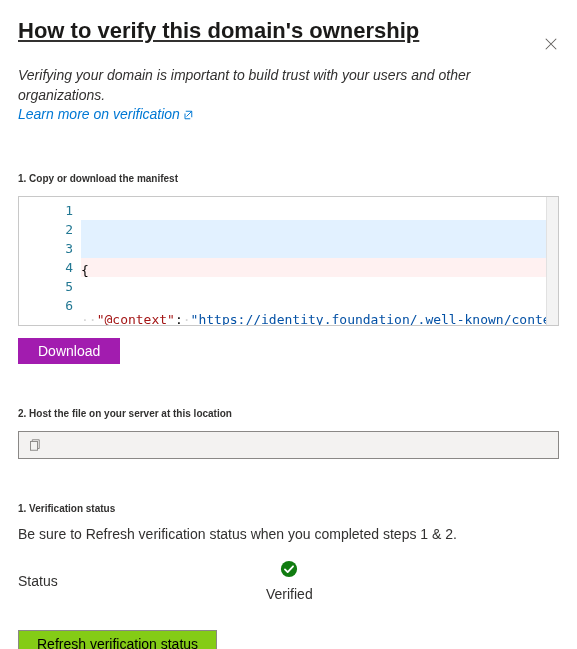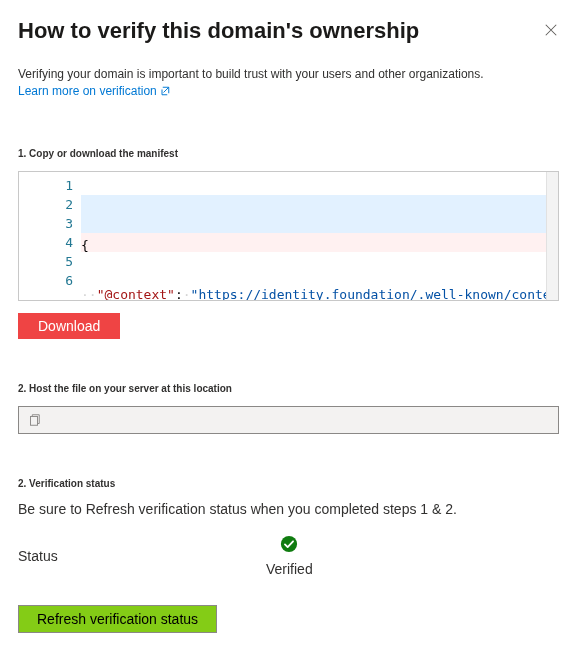--- a/index.html
+++ b/index.html
@@ -8,35 +8,36 @@
     padding: 18px 18px 18px 18px;
     font-family: "Segoe UI", Arial, sans-serif;
     font-size: 14px;
     color: #323130;
     width: 577px;
     background: #fff;
   }
   .header-row {
     display: flex;
     justify-content: space-between;
-    align-items: flex-start;
+    align-items: center;
+    text-decoration: underline;
   }
   h1 {
     font-size: 22px;
     font-weight: 600;
     margin: 0 0 22px 0;
     color: #1b1a19;
   }
   .close-btn {
     width: 16px; height: 16px;
     display: flex; align-items: center; justify-content: center;
     cursor: pointer;
     margin-top: 4px;
   }
-  .intro { font-size: 12px; line-height: 1.4; }
+  .intro { font-size: 14px; line-height: 1.4; font-style: italic; }
   a.learn-more {
     color: #0078d4;
     text-decoration: none;
     display: inline-flex;
     align-items: center;
     gap: 2px;
   }
   .ext-icon { width: 12px; height: 12px; }
   .section-title {
     font-weight: 700;
@@ -95,21 +96,21 @@
   .scroll-gutter {
     position: absolute;
     right: 0; top: 0; bottom: 0;
     width: 12px;
     background: #f3f3f3;
     border-left: 1px solid #e1e1e1;
   }
 
   .btn-primary {
     margin-top: 12px;
-    background: #ef4444;
+    background: #a21caf;
     color: #fff;
     border: none;
     padding: 5px 20px;
     font-size: 14px;
     cursor: pointer;
   }
 
   .url-box {
     display: flex;
     align-items: center;
@@ -207,21 +208,21 @@
 
 <div class="section-title">2. Host the file on your server at this location</div>
 
 <div class="url-box">
   <svg class="copy-ico" viewBox="0 0 16 16">
       <rect x="4" y="4" width="8" height="10" fill="none" stroke="#605e5c" stroke-width="1.1"></rect>
       <path d="M6 4V2h8v10h-2" fill="none" stroke="#605e5c" stroke-width="1.1"></path>
     </svg>
 </div>
 
-<div class="section-title">2. Verification status</div>
+<div class="section-title">1. Verification status</div>
 
 <div class="subtext">Be sure to Refresh verification status when you completed steps 1 &amp; 2.</div>
 
 <div class="status-row">
   <div class="status-label">Status</div>
   <div class="status-value">
     <svg class="check-ico" viewBox="0 0 20 20">
         <circle cx="10" cy="10" r="9" fill="#107c10"></circle>
         <path d="M5.5 10.5l3 3 6-6.5" stroke="#fff" stroke-width="2" fill="none" stroke-linecap="round" stroke-linejoin="round"></path>
       </svg>

